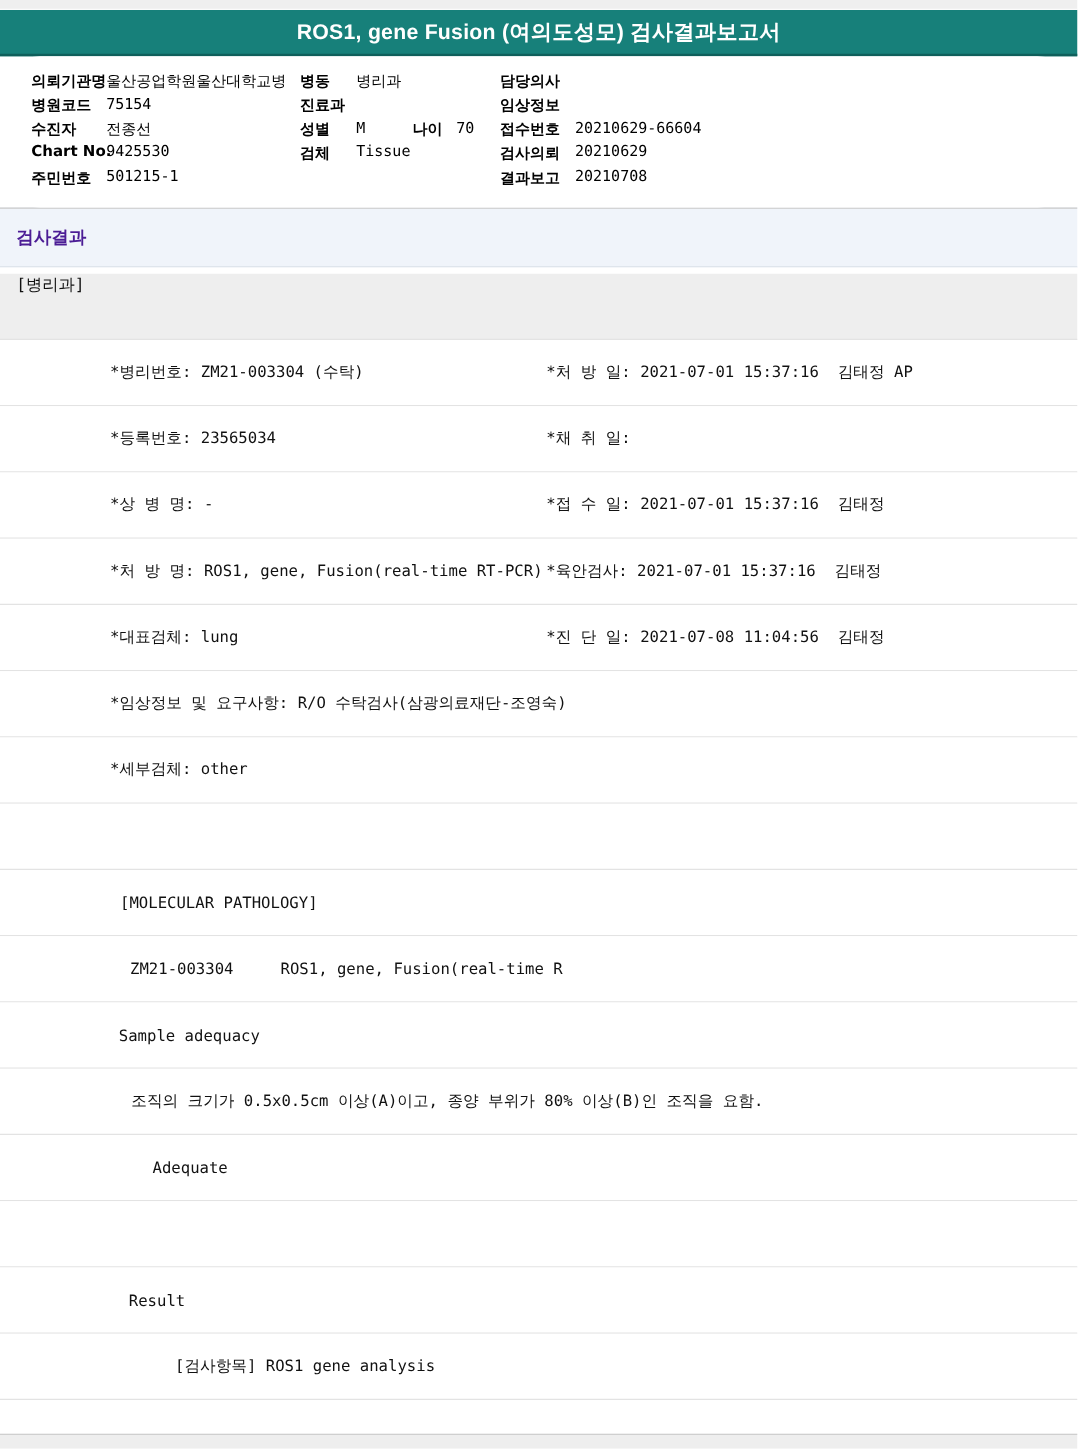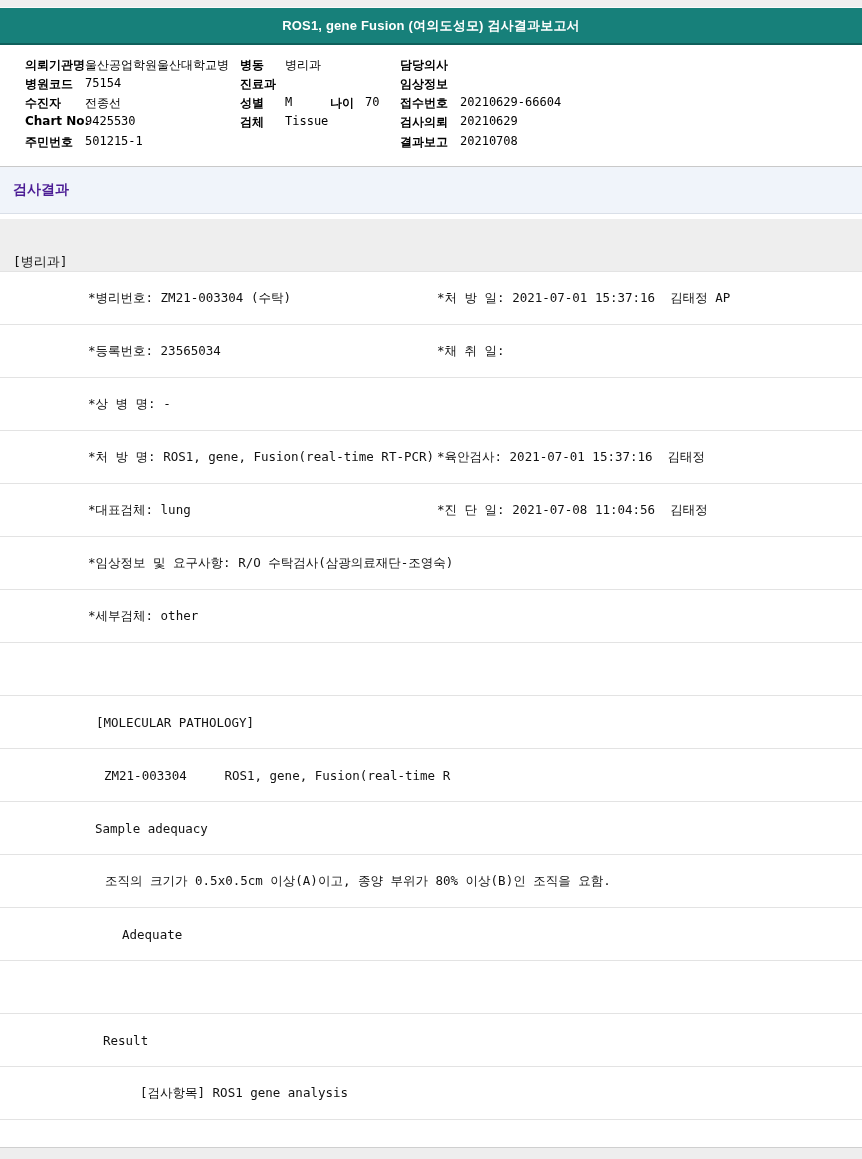--- a/index.html
+++ b/index.html
@@ -3,42 +3,42 @@
 <meta charset="utf-8">
 <style>
   * { margin:0; padding:0; box-sizing:border-box; }
   body { background:#ffffff; font-family:"DejaVu Sans", sans-serif; }
   .page { position:relative; width:862px; height:1159px; background:#ffffff; overflow:hidden; }
 
   .top-strip { height:8px; background:#efefef; border-bottom:1px solid #fbfbfb; }
 
   .banner { height:37px; background:#17807a; border-bottom:2px solid #0f5f5b;
             display:flex; align-items:center; justify-content:center; }
-  .banner .title { color:#ffffff; font-weight:bold; font-size:13px;
+  .banner .title { color:#ffffff; font-weight:bold; font-size:17px;
                    font-family:"Liberation Sans", sans-serif; letter-spacing:0.2px; }
 
   .patient-info { position:relative; height:121px; background:#ffffff;
                   font-size:12px; color:#000;border-radius:32px; }
   .patient-info span { position:absolute; white-space:pre; }
   .pi-label { font-weight:bold; font-family:"DejaVu Sans", sans-serif; }
   .pi-value { font-family:"DejaVu Sans Mono", monospace; font-size:12px; }
   .rowA { top:12px; } .rowB { top:31px; } .rowC { top:50px; } .rowD { top:69px; } .rowE { top:89px; }
   .c1l { left:25px; } .c1v { left:85px; }
   .c2l { left:240px; } .c2v { left:285px; }
   .c2bl { left:330px; } .c2bv { left:365px; }
   .c3l { left:400px; } .c3v { left:460px; }
 
   .section-header { height:48px; background:#f0f4fa; border-top:1px solid #c9c9c9;
                     border-bottom:1px solid #d9dfe8; display:flex; align-items:center; }
   .section-header .sec-title { color:#4c1d95; font-weight:bold; font-size:14px; padding-left:13px; }
 
   .gap { height:5px; background:#ffffff; }
 
   .dept-row { height:53px; background:#eeeeee; border-bottom:1px solid #e3e3e3;
-              display:flex; align-items:flex-end; font-family:"DejaVu Sans Mono", monospace;
+              display:flex; align-items:flex-start; font-family:"DejaVu Sans Mono", monospace;
               font-size:13px; color:#111; padding-left:13px; white-space:pre; }
 
   .t-row { position:relative; height:53px; background:#ffffff; border-bottom:1px solid #e3e3e3; }
   .t-row .cell { position:absolute; top:50%; transform:translateY(-50%);
                  font-family:"DejaVu Sans Mono", monospace; font-size:12.5px; color:#111;
                  white-space:pre; }
   .l-def  { left:88px; }
   .l-mol  { left:96px; }
   .l-zm   { left:104px; }
   .l-samp { left:95px; }
@@ -112,20 +112,21 @@
   <div class="t-row">
     <span class="cell l-def">*병리번호: ZM21-003304 (수탁)</span>
     <span class="cell r-col">*처 방 일: 2021-07-01 15:37:16  김태정 AP</span>
   </div>
   <div class="t-row">
     <span class="cell l-def">*등록번호: 23565034</span>
     <span class="cell r-col">*채 취 일:</span>
   </div>
   <div class="t-row">
     <span class="cell l-def">*상 병 명: -</span>
+    <span class="cell r-col">*접 수 일: 2021-07-01 15:37:16  김태정</span>
   </div>
   <div class="t-row">
     <span class="cell l-def">*처 방 명: ROS1, gene, Fusion(real-time RT-PCR)</span>
     <span class="cell r-col">*육안검사: 2021-07-01 15:37:16  김태정</span>
   </div>
   <div class="t-row">
     <span class="cell l-def">*대표검체: lung</span>
     <span class="cell r-col">*진 단 일: 2021-07-08 11:04:56  김태정</span>
   </div>
   <div class="t-row">

